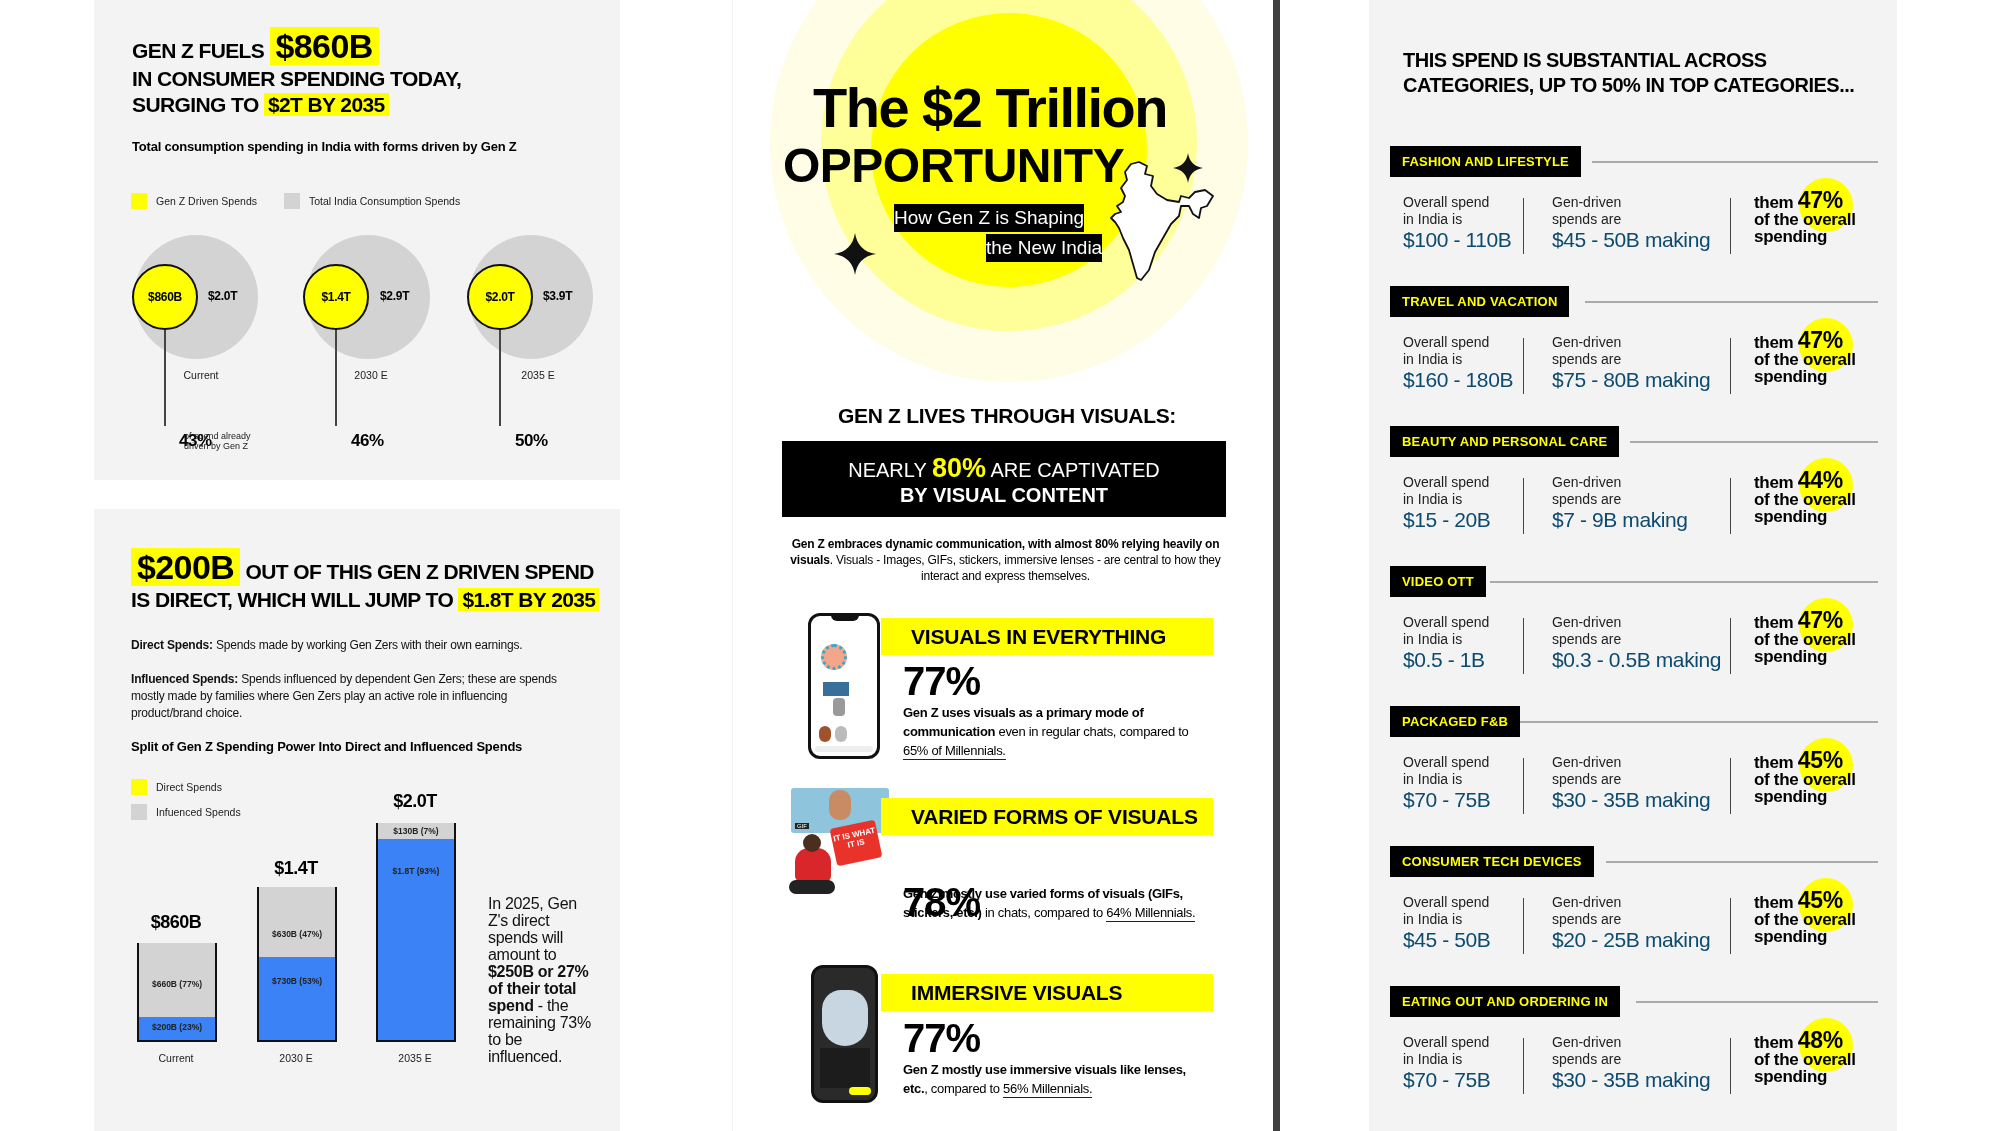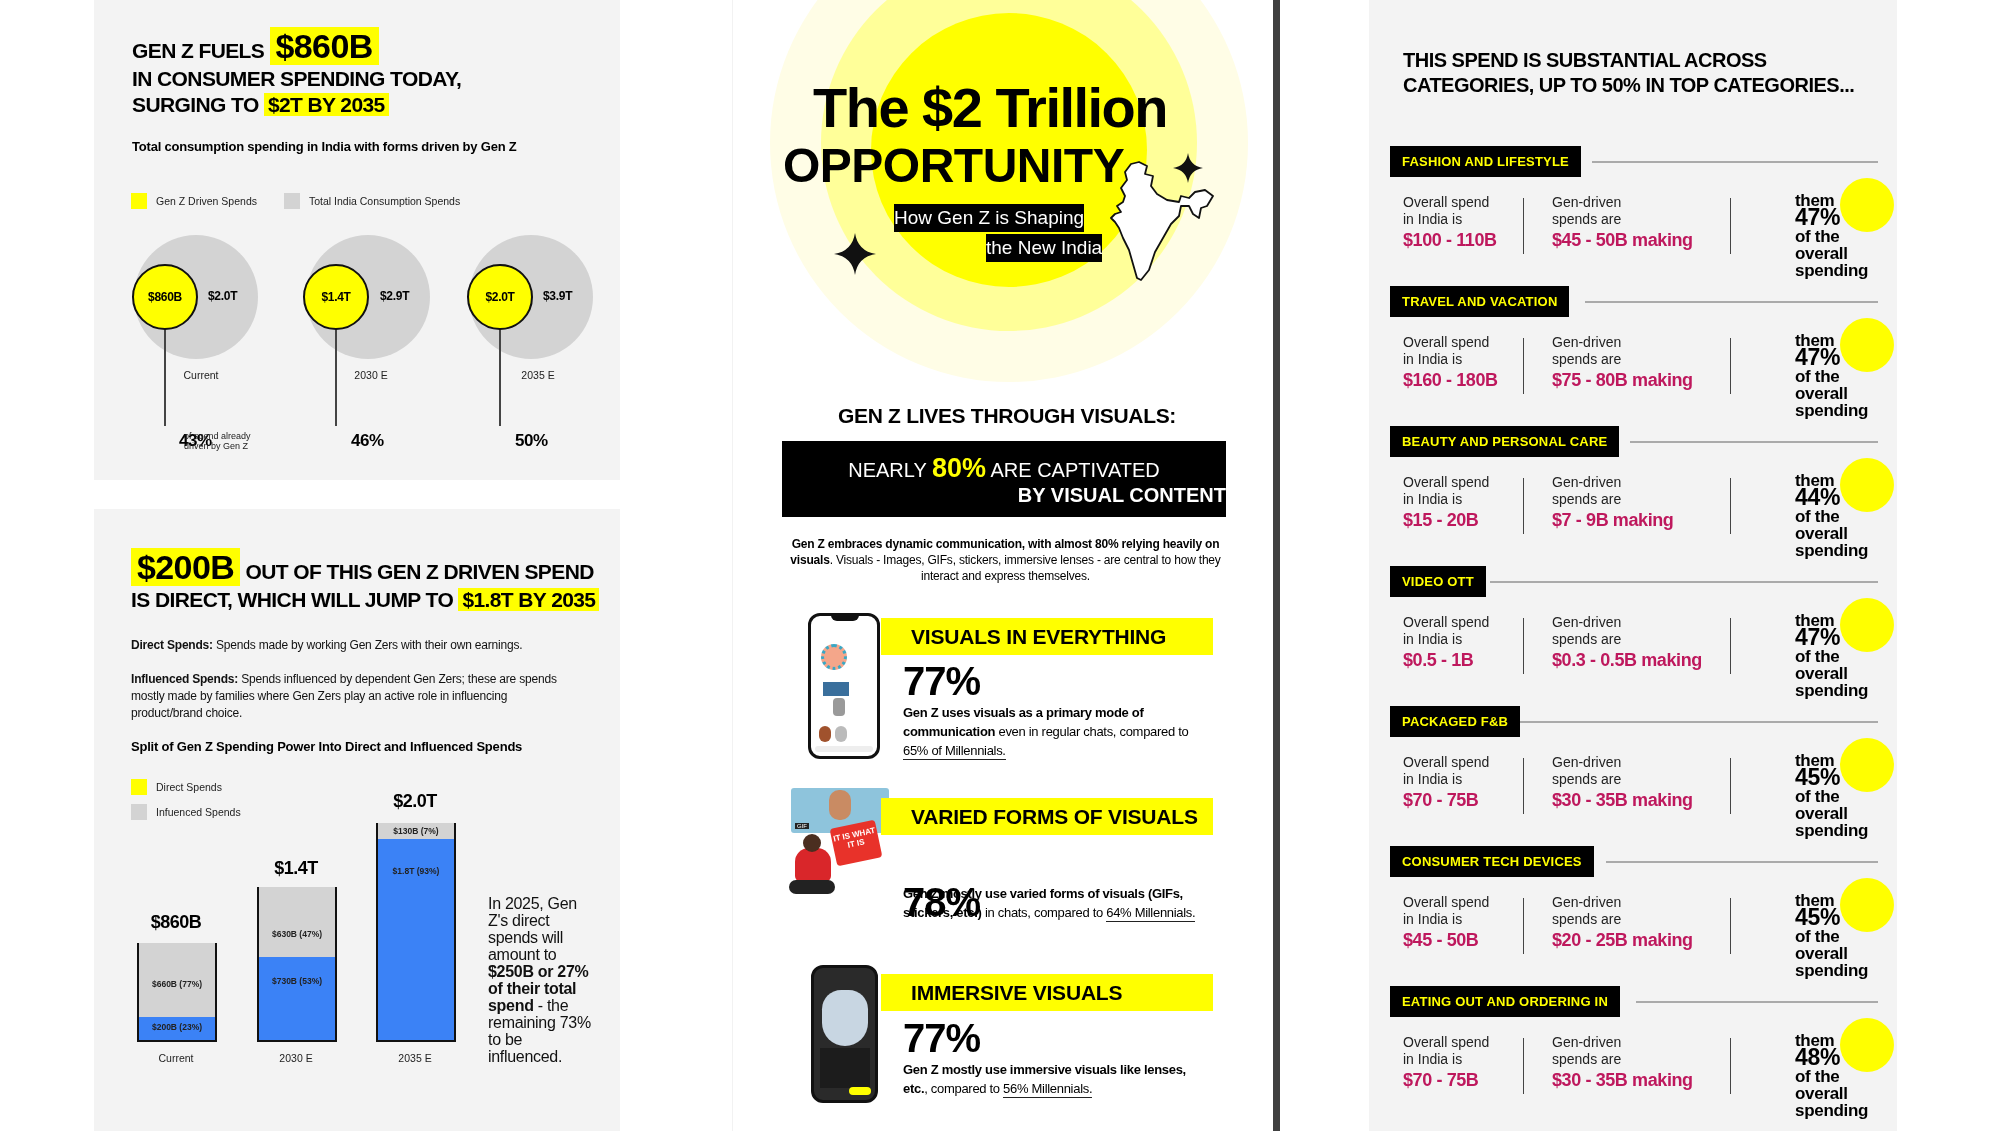--- a/index.html
+++ b/index.html
@@ -41,38 +41,38 @@
   #p3 { position: absolute; left: 732px; top: 0; width: 548px; height: 1131px; background: #ffffff; border-left: 1px solid #f2f2f2; border-right: 7px solid #404040; overflow: hidden; }
   .ring { position: absolute; border-radius: 50%; }
   .title1 { position: absolute; left: 80px; top: 78px; font-size: 56px; font-weight: 700; letter-spacing: -1.5px; line-height: 60px; white-space: nowrap; }
   .title2 { position: absolute; left: 50px; top: 140px; font-size: 48px; font-weight: 700; letter-spacing: -0.5px; line-height: 52px; white-space: nowrap; }
   .tagbox { position: absolute; background: #000; color: #fff; font-size: 19px; line-height: 28px; padding: 0 0; white-space: nowrap; }
   .star { position: absolute; }
   .sec-title { position: absolute; left: 0; width: 548px; text-align: center; top: 404px; font-size: 21px; font-weight: 700; letter-spacing: -0.3px; }
   .blackbox { position: absolute; left: 49px; top: 441px; width: 444px; height: 76px; background: #000; color: #fff; text-align: center; }
   .blackbox .l1 { margin-top: 14px; font-size: 20px; line-height: 26px; }
   .blackbox .l1 .y { color: #ffff00; font-weight: 700; font-size: 27px; }
-  .blackbox .l2 { font-size: 20px; font-weight: 700; line-height: 24px; text-align: right; }
+  .blackbox .l2 { font-size: 20px; font-weight: 700; line-height: 24px; }
   .intro { position: absolute; left: 40px; width: 465px; top: 536px; text-align: center; font-size: 12px; line-height: 16px; letter-spacing: -0.2px; }
   .vis-banner { position: absolute; left: 148px; width: 332px; height: 37px; background: #ffff00; font-weight: 700; font-size: 21px; line-height: 37px; padding-left: 30px; letter-spacing: -0.2px; }
   .vis-pct { position: absolute; left: 170px; font-size: 40px; font-weight: 700; line-height: 42px; letter-spacing: -1px; }
   .vis-desc { position: absolute; left: 170px; width: 300px; font-size: 13px; line-height: 19px; letter-spacing: -0.3px; }
   .vis-desc .u { border-bottom: 1.5px solid #222; padding-bottom: 1px; }
   .phone { position: absolute; border: 3px solid #111; border-radius: 12px; background: #fff; overflow: hidden; }
 
   
   #p4 { left: 1369px; top: 0; width: 528px; height: 1131px; }
   .rtitle { position: absolute; left: 34px; top: 48px; font-size: 20px; font-weight: 700; line-height: 25px; letter-spacing: -0.5px; }
   .cat { position: absolute; left: 21px; width: 488px; height: 130px; }
   .cat-label { position: absolute; left: 0; top: 0; height: 31px; background: #000; color: #ffff00; font-weight: 700; font-size: 13px; line-height: 31px; padding: 0 12px; white-space: nowrap; letter-spacing: 0.2px; }
   .cat-rule { position: absolute; top: 15px; right: 0; height: 2px; background: #aaa; }
   .col { position: absolute; top: 48px; font-size: 14px; line-height: 17px; color: #222; }
-  .col .val { font-size: 18px; font-weight: 700; color: #be185d; line-height: 24px; letter-spacing: -0.4px; white-space: nowrap; }
+  .col .val { font-size: 21px; font-weight: 400; color: #0c4a6e; line-height: 24px; letter-spacing: -0.4px; white-space: nowrap; }
   .divider { position: absolute; top: 52px; width: 1px; height: 56px; background: #444; }
-  .share { position: absolute; left: 364px; top: 46px; font-size: 17px; font-weight: 700; line-height: 17px; letter-spacing: -0.3px; margin-left: 41px; }
+  .share { position: absolute; left: 364px; top: 46px; font-size: 17px; font-weight: 700; line-height: 17px; letter-spacing: -0.3px; }
   .share .dot { position: absolute; left: 45px; top: -14px; width: 54px; height: 54px; border-radius: 50%; background: #ffff00; z-index: 0; }
   .share .txt { position: relative; z-index: 1; }
   .share .num { font-size: 23px; }
 </style>
 </head>
 <body>
 
 <section class="panel" id="p1">
   <div class="h1" style="top:26px;">
     <div><span>GEN Z FUELS</span> <span class="hl big">$860B</span></div>

